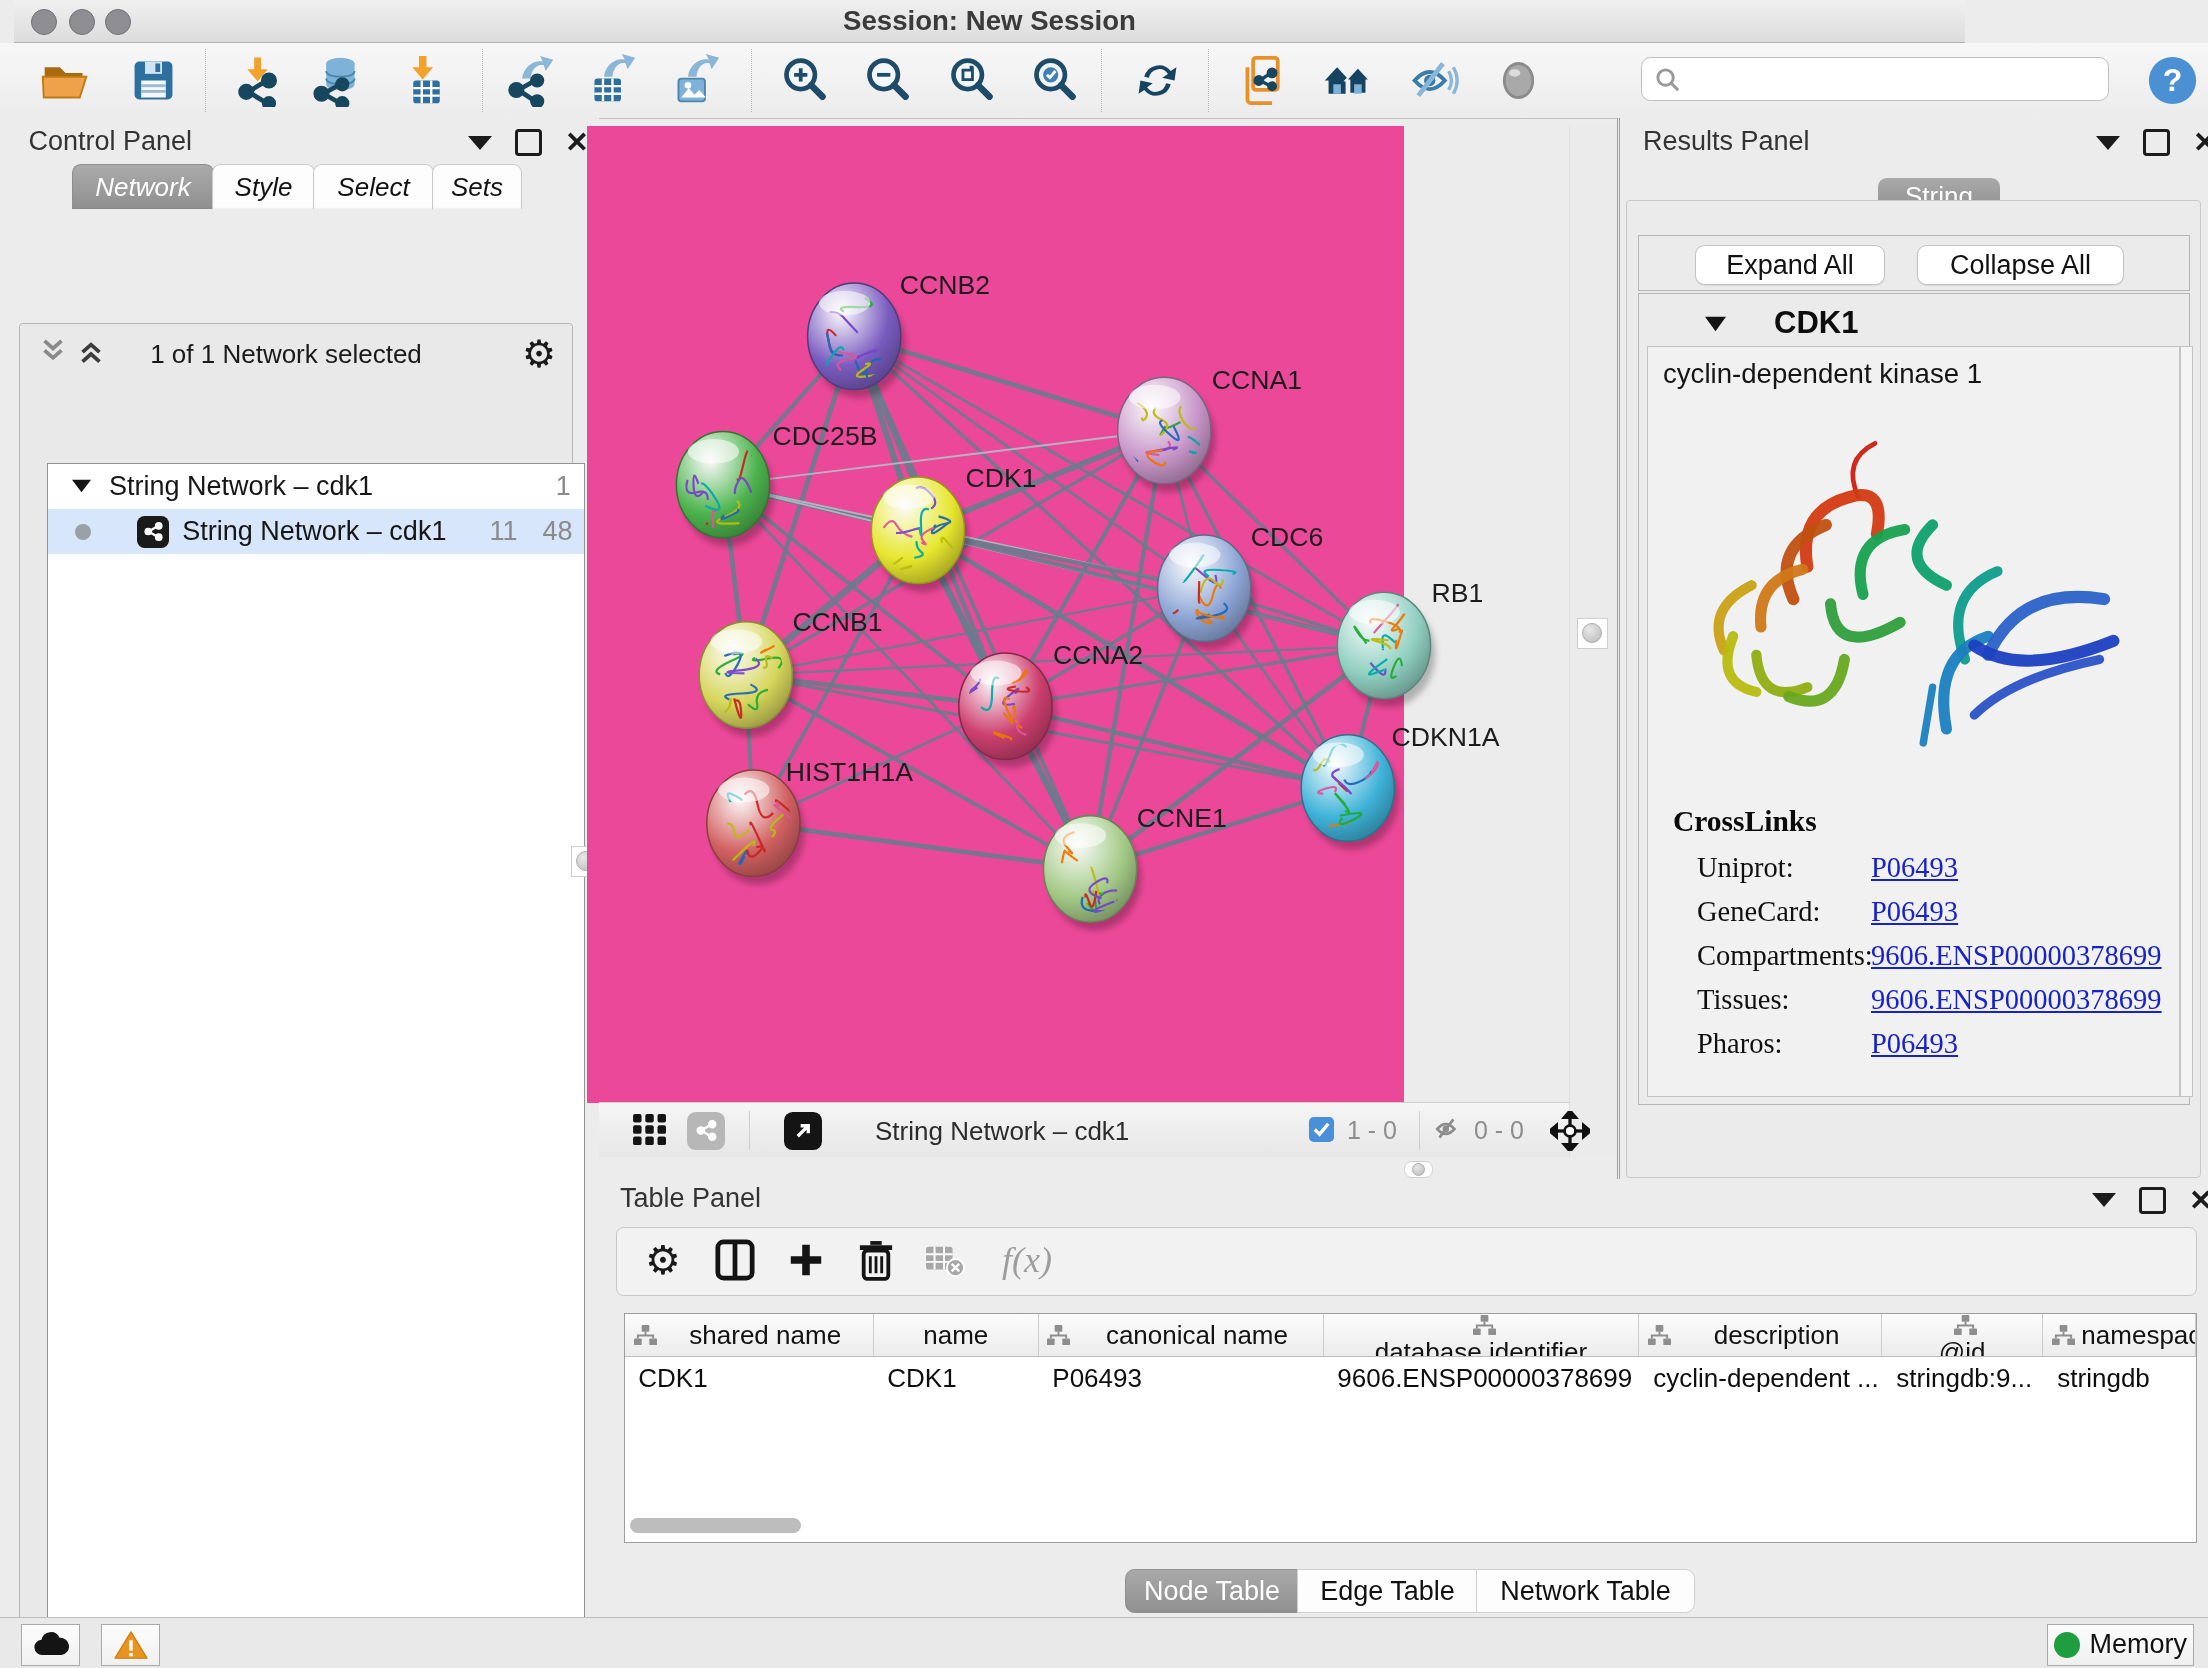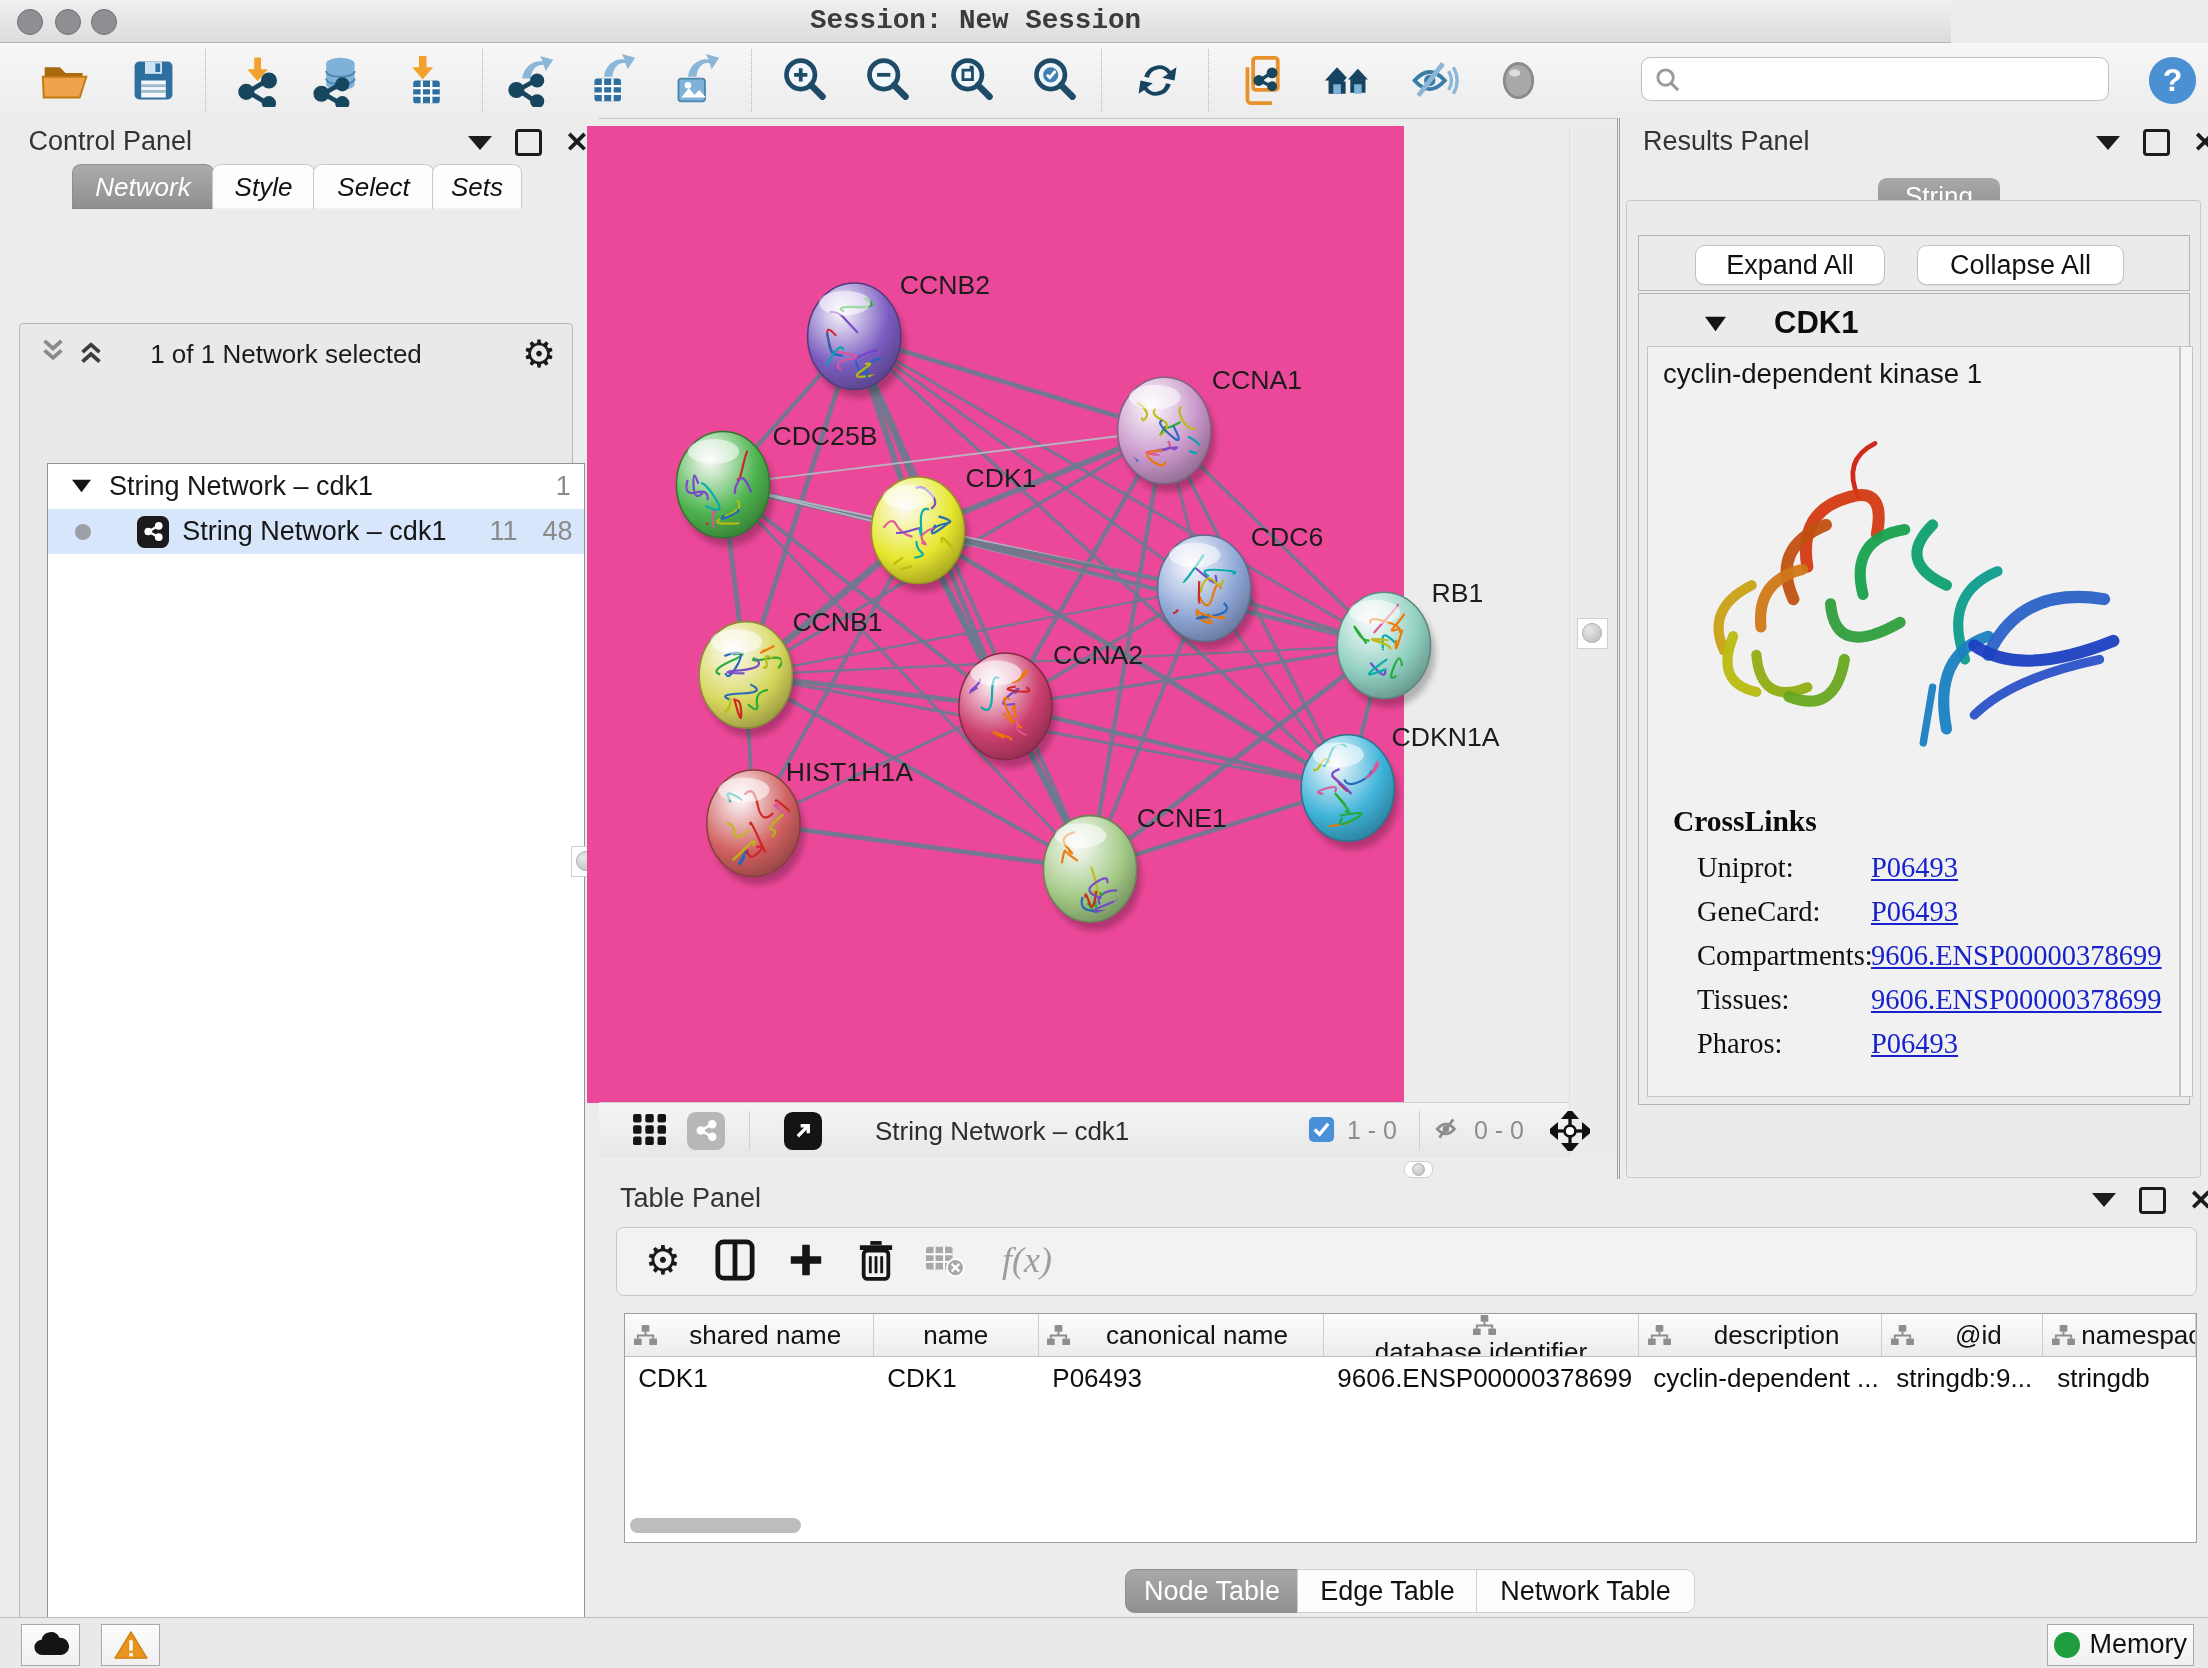--- a/index.html
+++ b/index.html
@@ -1,22 +1,22 @@
 <!DOCTYPE html>
 <html style="font-size:15px"><head>
 <meta charset="utf-8">
 <style>
   html,body{margin:0;padding:0;background:#d6d6d6;}
   #root{position:relative;width:2208px;height:1668px;background:#ececec;
         font-family:"Liberation Sans",sans-serif;overflow:hidden;outline:1px solid #8f8f8f;}
   .abs{position:absolute;}
 
   
-  #titlebar{left:0;top:0;width:1951px;height:42px;
-    background:linear-gradient(#f0f0f0,#dcdcdc);border-bottom:1px solid #b4b4b4;font-family:Liberation Mono, monospace;}
+  #titlebar{left:14px;top:0;width:1951px;height:42px;
+    background:linear-gradient(#f0f0f0,#dcdcdc);border-bottom:1px solid #b4b4b4;}
   .tl{position:absolute;top:8.6px;width:24px;height:24px;border-radius:50%;
       background:#8e8e93;border:1px solid #6f6f75;}
   #win-title{left:0;top:0;width:100%;height:42px;line-height:42px;text-align:center;
       font-size:27.6px;color:#3b3b3b;font-weight:600;}
 
   
   #toolbar{left:0;top:43px;width:2208px;height:75px;
     background:linear-gradient(#f7f7f7,#ececec);border-bottom:1px solid #c2c2c2;}
   .tbtn{position:absolute;top:9.5px;width:55px;height:55px;display:flex;
         align-items:center;justify-content:center;}
@@ -951,21 +951,21 @@
               <g fill="#8e8e8e">
                 <rect x="9" y="1" width="8" height="7" rx="1"></rect>
                 <rect x="1" y="15" width="8" height="7" rx="1"></rect>
                 <rect x="17" y="15" width="8" height="7" rx="1"></rect>
               </g>
               <path d="M13 8 v4 M5 15 v-3 h16 v3" stroke="#8e8e8e" stroke-width="2" fill="none"></path>
             </svg>
           </span>
           <span class="thlab">description</span>
         </div>
-        <div class="th" style="width: 161px;">
+        <div class="th" style="width: 161px; flex-direction: column;">
           <span style="margin-left:7.6px;display:flex">
             <svg width="25" height="23" viewBox="0 0 26 24">
               <g fill="#8e8e8e">
                 <rect x="9" y="1" width="8" height="7" rx="1"></rect>
                 <rect x="1" y="15" width="8" height="7" rx="1"></rect>
                 <rect x="17" y="15" width="8" height="7" rx="1"></rect>
               </g>
               <path d="M13 8 v4 M5 15 v-3 h16 v3" stroke="#8e8e8e" stroke-width="2" fill="none"></path>
             </svg>
           </span>

